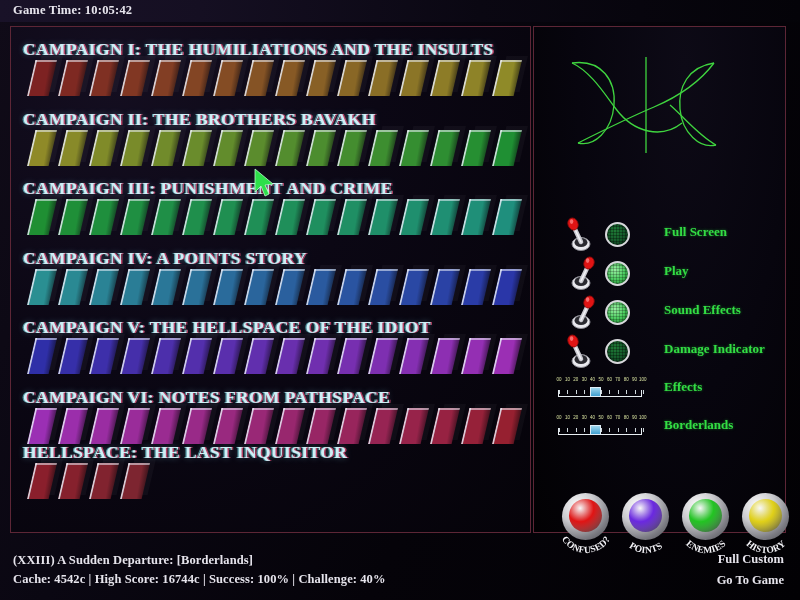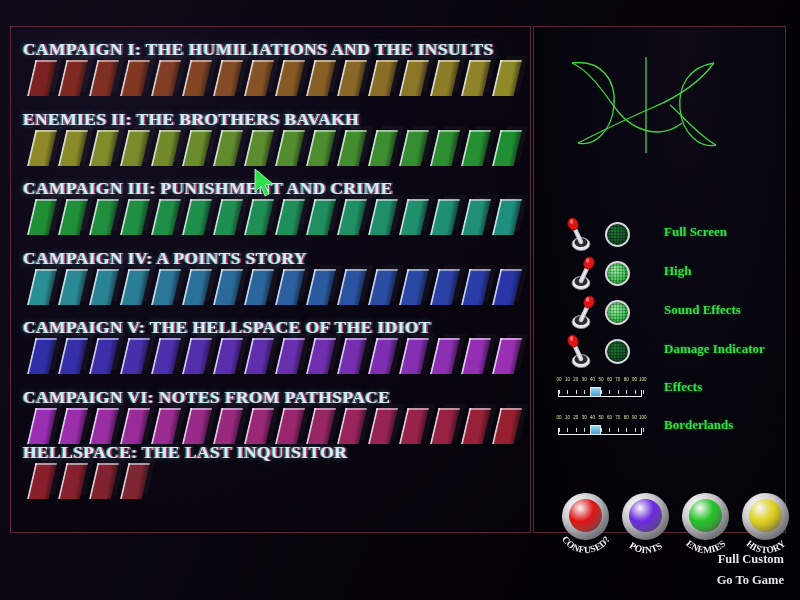--- a/index.html
+++ b/index.html
@@ -105,20 +105,23 @@
     letter-spacing:.1px; }
   .menu-link { position:absolute; font-size:12.5px; font-weight:bold;
     color:#e6e4ec; font-family:"Liberation Serif", serif; white-space:nowrap;
     text-align:right; }
 </style>
 </head>
 <body>
 
 <div id="root">
 
+  <div class="topbar">
+    <div class="gametime">Game Time:  10:05:42</div>
+  </div>
 
   <div class="panel" id="campaign-panel">
     <div id="camp-container">
         <div class="camp-row">
           <div class="camp-title" style="top: 12px;">CAMPAIGN I: THE HUMILIATIONS AND THE INSULTS</div>
           <div class="tilerow" style="top: 33px;">
             <div class="tileshadow" style="left: 6px;"></div>
             <div class="tile" style="left: 0px;">
               <div class="face" style="background: linear-gradient(100deg, rgba(255, 255, 255, 0.3) 0%, rgb(125, 34, 34) 26%, rgb(125, 34, 34) 62%, rgba(0, 0, 0, 0.55) 100%);"></div>
               <div class="cap"></div>
@@ -210,21 +213,21 @@
             </div>
             <div class="tileshadow" style="left: 471px;"></div>
             <div class="tile" style="left: 465px;">
               <div class="face" style="background: linear-gradient(100deg, rgba(255, 255, 255, 0.3) 0%, rgb(143, 138, 40) 26%, rgb(143, 138, 40) 62%, rgba(0, 0, 0, 0.55) 100%);"></div>
               <div class="cap"></div>
               <div class="edge"></div>
             </div>
           </div>
         </div>
         <div class="camp-row">
-          <div class="camp-title" style="top: 82px;">ENEMIES II: THE BROTHERS BAVAKH</div>
+          <div class="camp-title" style="top: 82px;">CAMPAIGN II: THE BROTHERS BAVAKH</div>
           <div class="tilerow" style="top: 103px;">
             <div class="tileshadow" style="left: 6px;"></div>
             <div class="tile" style="left: 0px;">
               <div class="face" style="background: linear-gradient(100deg, rgba(255, 255, 255, 0.3) 0%, rgb(143, 138, 40) 26%, rgb(143, 138, 40) 62%, rgba(0, 0, 0, 0.55) 100%);"></div>
               <div class="cap"></div>
               <div class="edge"></div>
             </div>
             <div class="tileshadow" style="left: 37px;"></div>
             <div class="tile" style="left: 31px;">
               <div class="face" style="background: linear-gradient(100deg, rgba(255, 255, 255, 0.3) 0%, rgb(136, 138, 41) 26%, rgb(136, 138, 41) 62%, rgba(0, 0, 0, 0.55) 100%);"></div>
@@ -785,21 +788,21 @@
         <div class="toggle-row" style="top: 229px;">
           <svg class="switch" viewBox="0 0 32 34">
             <ellipse cx="16" cy="27" rx="9" ry="6.5" fill="#e9e9ee" stroke="#8a8a92" stroke-width="1"></ellipse>
             <ellipse cx="16" cy="25.5" rx="6.5" ry="4.5" fill="#2a2a30"></ellipse>
             <line x1="16" y1="25" x2="24" y2="8" stroke="#c9c9d0" stroke-width="4.5" stroke-linecap="round"></line>
             <line x1="16" y1="25" x2="24" y2="8" stroke="#f2f2f6" stroke-width="1.6" stroke-linecap="round"></line>
             <ellipse cx="24" cy="7" rx="5" ry="6.2" fill="#e01414" stroke="#8c0a0a" stroke-width="0.8" transform="rotate(22 24 7)"></ellipse>
             <ellipse cx="22.6" cy="4.6" rx="1.7" ry="2.4" fill="#ff8a8a" opacity="0.75"></ellipse>
           </svg>
           <div class="led on"></div>
-          <div class="opt-label">High</div>
+          <div class="opt-label">Play</div>
         </div>
         <div class="toggle-row" style="top: 268px;">
           <svg class="switch" viewBox="0 0 32 34">
             <ellipse cx="16" cy="27" rx="9" ry="6.5" fill="#e9e9ee" stroke="#8a8a92" stroke-width="1"></ellipse>
             <ellipse cx="16" cy="25.5" rx="6.5" ry="4.5" fill="#2a2a30"></ellipse>
             <line x1="16" y1="25" x2="24" y2="8" stroke="#c9c9d0" stroke-width="4.5" stroke-linecap="round"></line>
             <line x1="16" y1="25" x2="24" y2="8" stroke="#f2f2f6" stroke-width="1.6" stroke-linecap="round"></line>
             <ellipse cx="24" cy="7" rx="5" ry="6.2" fill="#e01414" stroke="#8c0a0a" stroke-width="0.8" transform="rotate(22 24 7)"></ellipse>
             <ellipse cx="22.6" cy="4.6" rx="1.7" ry="2.4" fill="#ff8a8a" opacity="0.75"></ellipse>
           </svg>
@@ -922,16 +925,18 @@
           <svg class="rbtn-text" viewBox="0 0 64 40">
             <defs>
               <path id="arc3" d="M 4 6 A 28 28 0 0 0 60 6" fill="none"></path>
             </defs>
             <text font-family="Liberation Serif, serif" font-size="9.5" font-weight="bold" fill="#f2f2f6" letter-spacing="0.2"><textPath href="#arc3" startOffset="50%" text-anchor="middle">HISTORY</textPath></text>
           </svg>
         </div>
       </div>
   </div>
 
+  <div class="status" style="top:553px">(XXIII) A Sudden Departure: [Borderlands]</div>
+  <div class="status" style="top:572px">Cache: 4542c | High Score: 16744c | Success: 100% | Challenge: 40%</div>
 
   <div class="menu-link" style="right:16px; top:552px">Full Custom</div>
   <div class="menu-link" style="right:16px; top:573px">Go To Game</div>
 </div>
 
 </body></html>

